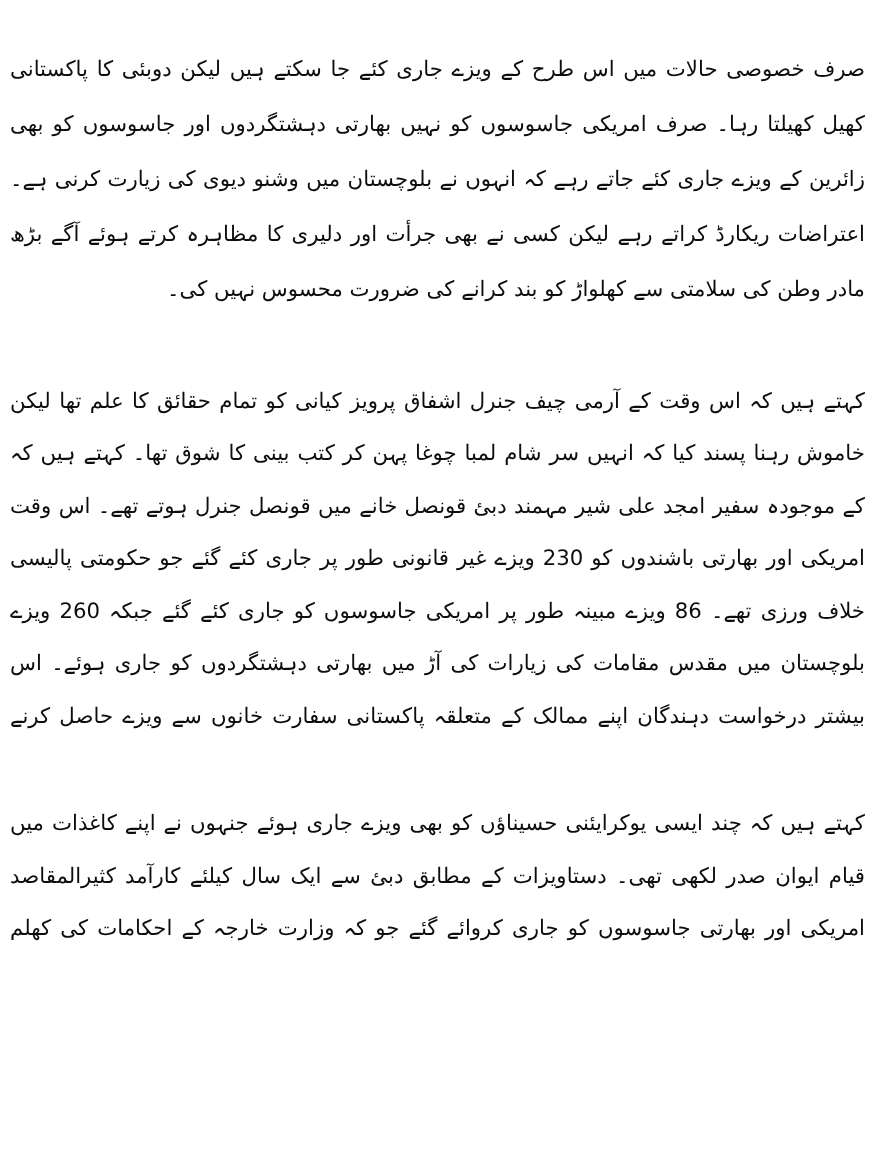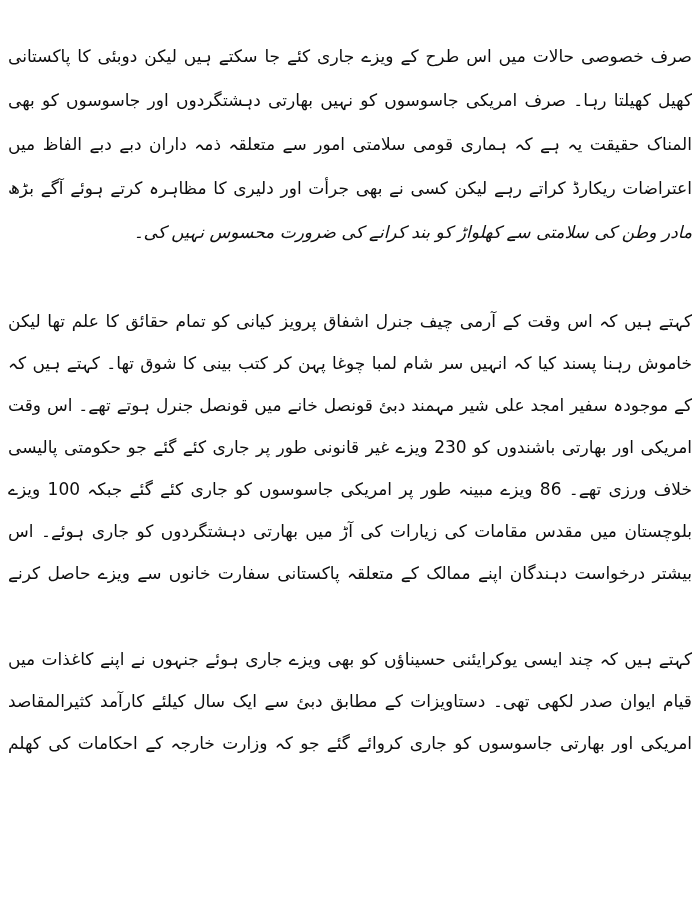--- a/index.html
+++ b/index.html
@@ -30,48 +30,47 @@
     -moz-text-align-last: justify;
     font-size: 17px;
     overflow: hidden;
   }
   .p1 .line { line-height: 44px; max-height: 44px; }
   .p2 .line { line-height: 42px; max-height: 42px; }
   .p3 .line { line-height: 42px; max-height: 42px; }
   .line.end {
     text-align: center;
     text-align-last: right;
-    font-style: italic;
     -moz-text-align-last: right;
   }
   .line.indent-right {
     padding-right: 88px;
   }
   .p2 { margin-top: 46px; }
   .p3 { margin-top: 44px; }
 </style>
 </head>
 <body>
 
 <div class="page">
 
   <div class="para p1">
     <div class="line">صرف خصوصی حالات میں اس طرح کے ویزے جاری کئے جا سکتے ہیں لیکن دوبئی کا پاکستانی سفارتخانہ</div>
     <div class="line">کھیل کھیلتا رہا۔ صرف امریکی جاسوسوں کو نہیں بھارتی دہشتگردوں اور جاسوسوں کو بھی بنگلا بھگت</div>
-    <div class="line">المناک حقیقت یہ ہے کہ ہماری قومی سلامتی امور سے متعلقہ ذمہ داران دبے دبے الفاظ میں</div>
+    <div class="line">زائرین کے ویزے جاری کئے جاتے رہے کہ انہوں نے بلوچستان میں وشنو دیوی کی زیارت کرنی ہے۔</div>
     <div class="line">اعتراضات ریکارڈ کراتے رہے لیکن کسی نے بھی جرأت اور دلیری کا مظاہرہ کرتے ہوئے آگے بڑھ کر</div>
     <div class="line end">مادر وطن کی سلامتی سے کھلواڑ کو بند کرانے کی ضرورت محسوس نہیں کی۔</div>
   </div>
 
   <div class="para p2">
     <div class="line">کہتے ہیں کہ اس وقت کے آرمی چیف جنرل اشفاق پرویز کیانی کو تمام حقائق کا علم تھا لیکن انہوں نے</div>
     <div class="line">خاموش رہنا پسند کیا کہ انہیں سر شام لمبا چوغا پہن کر کتب بینی کا شوق تھا۔ کہتے ہیں کہ کمبوڈیا میں پاکستان</div>
     <div class="line">کے موجودہ سفیر امجد علی شیر مہمند دبئ قونصل خانے میں قونصل جنرل ہوتے تھے۔ اس وقت مشکوک</div>
     <div class="line">امریکی اور بھارتی باشندوں کو 230 ویزے غیر قانونی طور پر جاری کئے گئے جو حکومتی پالیسی کی صریحاً</div>
-    <div class="line">خلاف ورزی تھے۔ 86 ویزے مبینہ طور پر امریکی جاسوسوں کو جاری کئے گئے جبکہ 100 ویزے</div>
+    <div class="line">خلاف ورزی تھے۔ 86 ویزے مبینہ طور پر امریکی جاسوسوں کو جاری کئے گئے جبکہ 260 ویزے</div>
     <div class="line">بلوچستان میں مقدس مقامات کی زیارات کی آڑ میں بھارتی دہشتگردوں کو جاری ہوئے۔ اس میں سے</div>
     <div class="line">بیشتر درخواست دہندگان اپنے ممالک کے متعلقہ پاکستانی سفارت خانوں سے ویزے حاصل کرنے میں</div>
   </div>
 
   <div class="para p3">
     <div class="line">کہتے ہیں کہ چند ایسی یوکرایئنی حسیناؤں کو بھی ویزے جاری ہوئے جنہوں نے اپنے کاغذات میں جائے</div>
     <div class="line">قیام ایوان صدر لکھی تھی۔ دستاویزات کے مطابق دبئ سے ایک سال کیلئے کارآمد کثیرالمقاصد ویزے</div>
     <div class="line">امریکی اور بھارتی جاسوسوں کو جاری کروائے گئے جو کہ وزارت خارجہ کے احکامات کی کھلم کھلا اور</div>
   </div>
 

